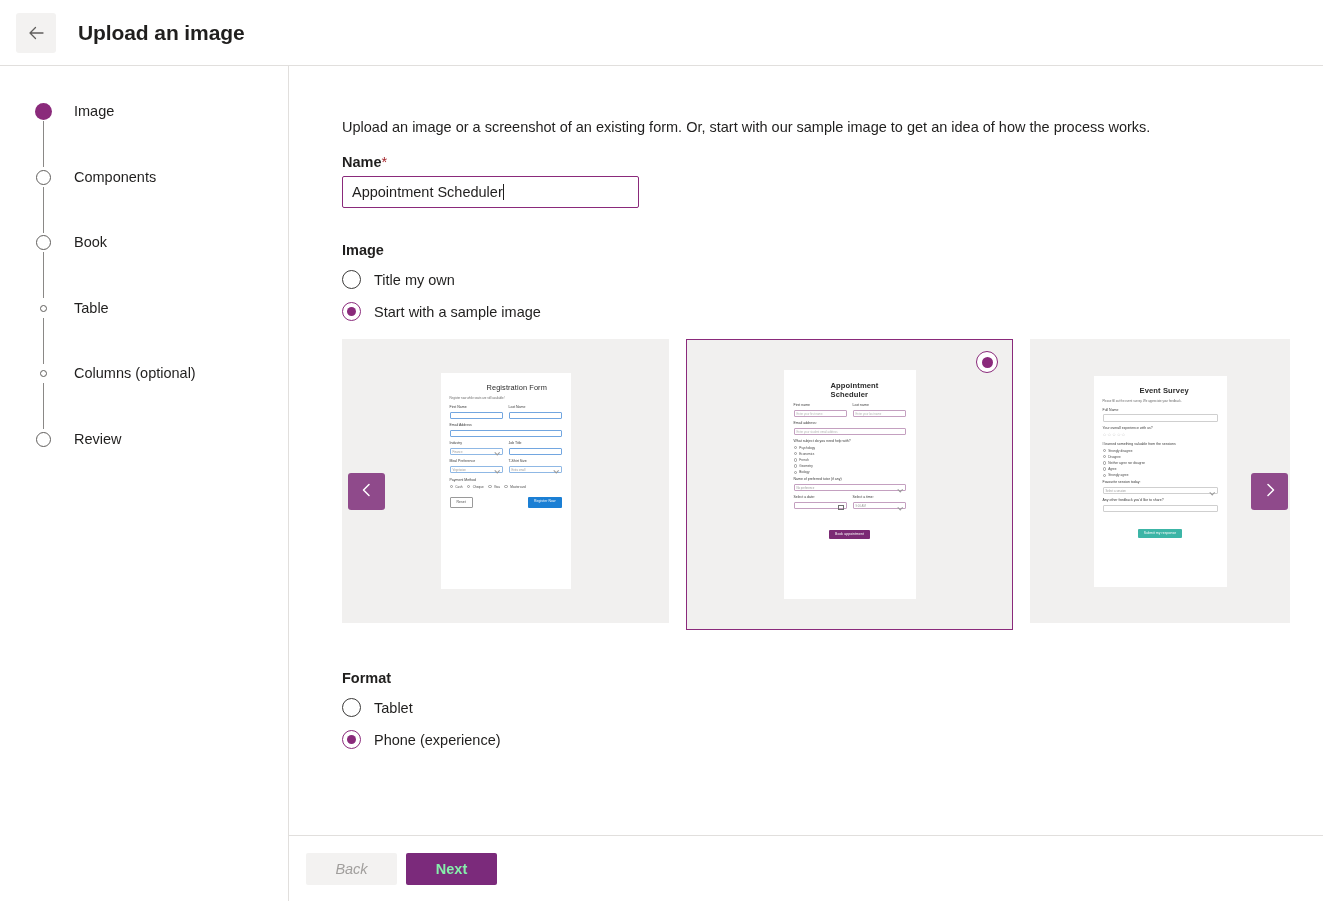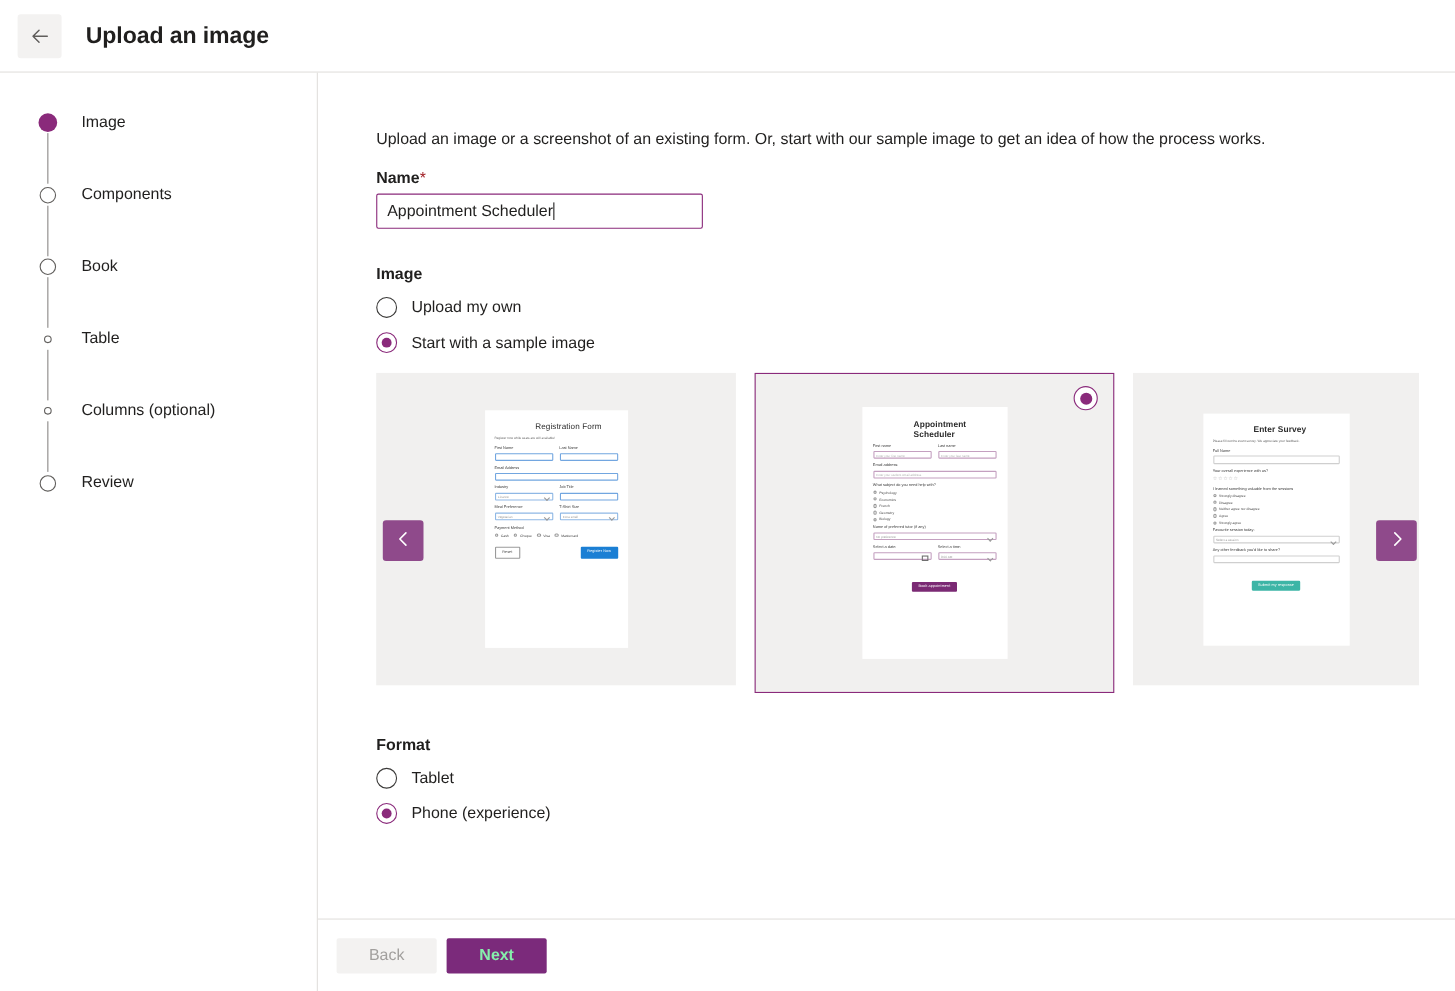--- a/index.html
+++ b/index.html
@@ -239,21 +239,21 @@
     display:flex; align-items:center;
     padding-left:17px;
     gap:9px;
   }
   .btn-back, .btn-next {
     height:32px; min-width:91px;
     border:none; border-radius:2px;
     font-size:14.5px; font-family:"Liberation Sans", sans-serif;
     cursor:pointer;
   }
-  .btn-back { background:#f3f2f1; color:#a19f9d; }
+  .btn-back { background:#f3f2f1; color:#a19f9d;font-style:italic; }
   .btn-next { background:#7B2A7B; color:#86efac; font-weight:700; }
 </style>
 </head>
 <body>
 
 <div class="header">
   <button class="back-btn">
     <span>
       <svg width="20" height="20" viewBox="0 0 20 20" fill="none">
         <path d="M17 10H4M4 10L9.5 4.5M4 10L9.5 15.5" stroke="#605e5c" stroke-width="1.3" stroke-linecap="round" stroke-linejoin="round"></path>
@@ -330,21 +330,21 @@
 
       <div class="name-input-shell">
         <span>Appointment Scheduler</span>
           <span class="caret"></span>
       </div>
 
       <div class="section-title">Image</div>
 
       <div class="radio-row">
         <span class="radio-outer"></span>
-        <span class="radio-label">Upload my own</span>
+        <span class="radio-label">Title my own</span>
       </div>
       <div class="radio-row">
         <span class="radio-outer checked">
             <i class="radio-inner"></i>
           </span>
         <span class="radio-label">Start with a sample image</span>
       </div>
 
       <div class="carousel">
 
@@ -492,21 +492,21 @@
             </div>
 
             <div class="center">
               <span class="btn purple">Book appointment</span>
             </div>
           </div>
         </div>
 
         <div class="sample-card card-c">
           <div class="mini mini-c">
-            <h4 class="bold">Enter Survey</h4>
+            <h4 class="bold">Event Survey</h4>
             <div class="sub">Please fill out the event survey. We appreciate your feedback.</div>
 
             <div class="lbl">Full Name</div>
             <div class="inp g"></div>
 
             <div class="lbl" style="margin-top:2px">Your overall experience with us?</div>
             <div class="stars">☆☆☆☆☆</div>
 
             <div class="lbl">I learned something valuable from the sessions</div>
             <div>

